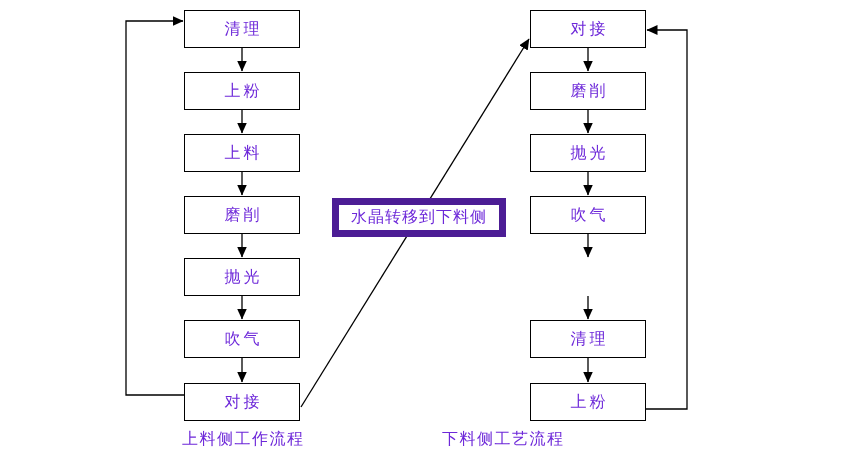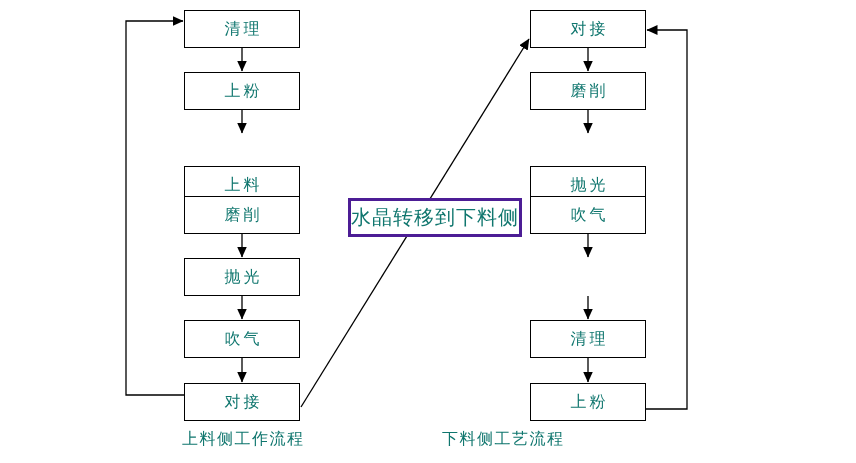--- a/index.html
+++ b/index.html
@@ -7,21 +7,21 @@
     padding: 0;
     background: #ffffff;
   }
   .canvas {
     position: relative;
     width: 856px;
     height: 463px;
     background: #ffffff;
     overflow: hidden;
     font-family: "Liberation Sans", "DejaVu Sans", sans-serif;
-    color: #0f766e;
+    color: #6d28d9;
   }
   .lines-layer {
     position: absolute;
     left: 0;
     top: 0;
     width: 856px;
     height: 463px;
     z-index: 1;
   }
   .flow-box {
@@ -35,49 +35,49 @@
     align-items: center;
     justify-content: center;
     font-size: 16px;
     letter-spacing: 3px;
     text-indent: 3px;
     z-index: 2;
   }
   .note-box {
     position: absolute;
     box-sizing: border-box;
-    left: 348px;
+    left: 332px;
     top: 198px;
     width: 174px;
     height: 39px;
-    border: 3px solid #4c1d95;
+    border: 7px solid #4c1d95;
     background: #ffffff;
     display: flex;
     align-items: center;
     justify-content: center;
-    font-size: 20px;
+    font-size: 16px;
     letter-spacing: 1px;
     z-index: 2;
   }
   .caption {
     position: absolute;
     font-size: 16px;
     letter-spacing: 1.5px;
     white-space: nowrap;
     z-index: 2;
   }
   .caption-left  { left: 182px; top: 429px; }
   .caption-right { left: 442px; top: 429px; }
 
   
   .col-left  { left: 184px; }
   .col-right { left: 530px; }
   .row-0 { top: 10px;  }
   .row-1 { top: 72px;  }
-  .row-2 { top: 134px; margin-top: 32px; }
+  .row-2 { top: 134px; }
   .row-3 { top: 196px; }
   .row-4 { top: 258px; }
   .row-5 { top: 320px; }
   .row-6 { top: 383px; }
 </style>
 </head>
 <body>
 
 <div class="canvas">
 

